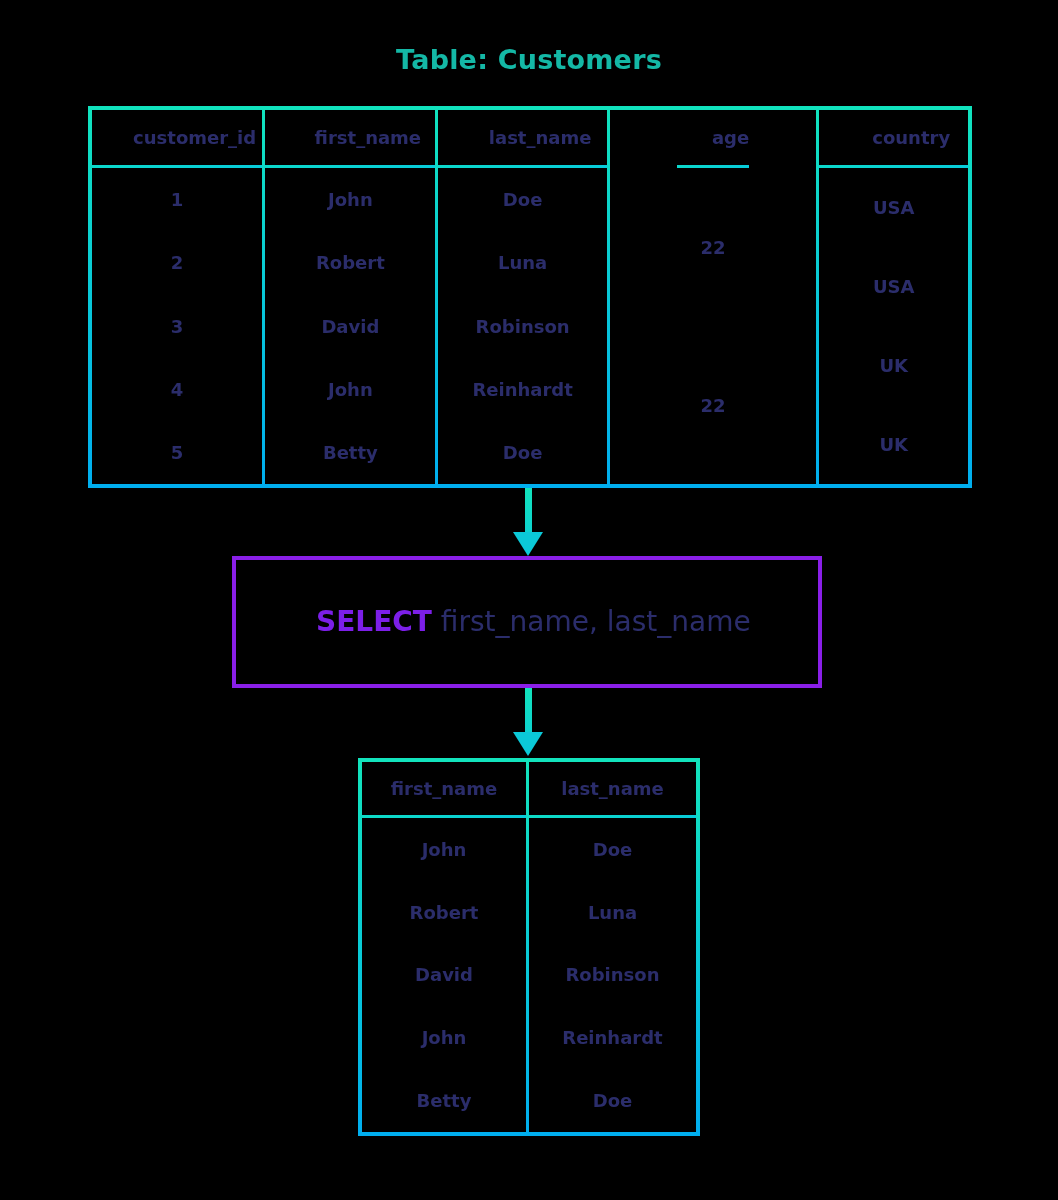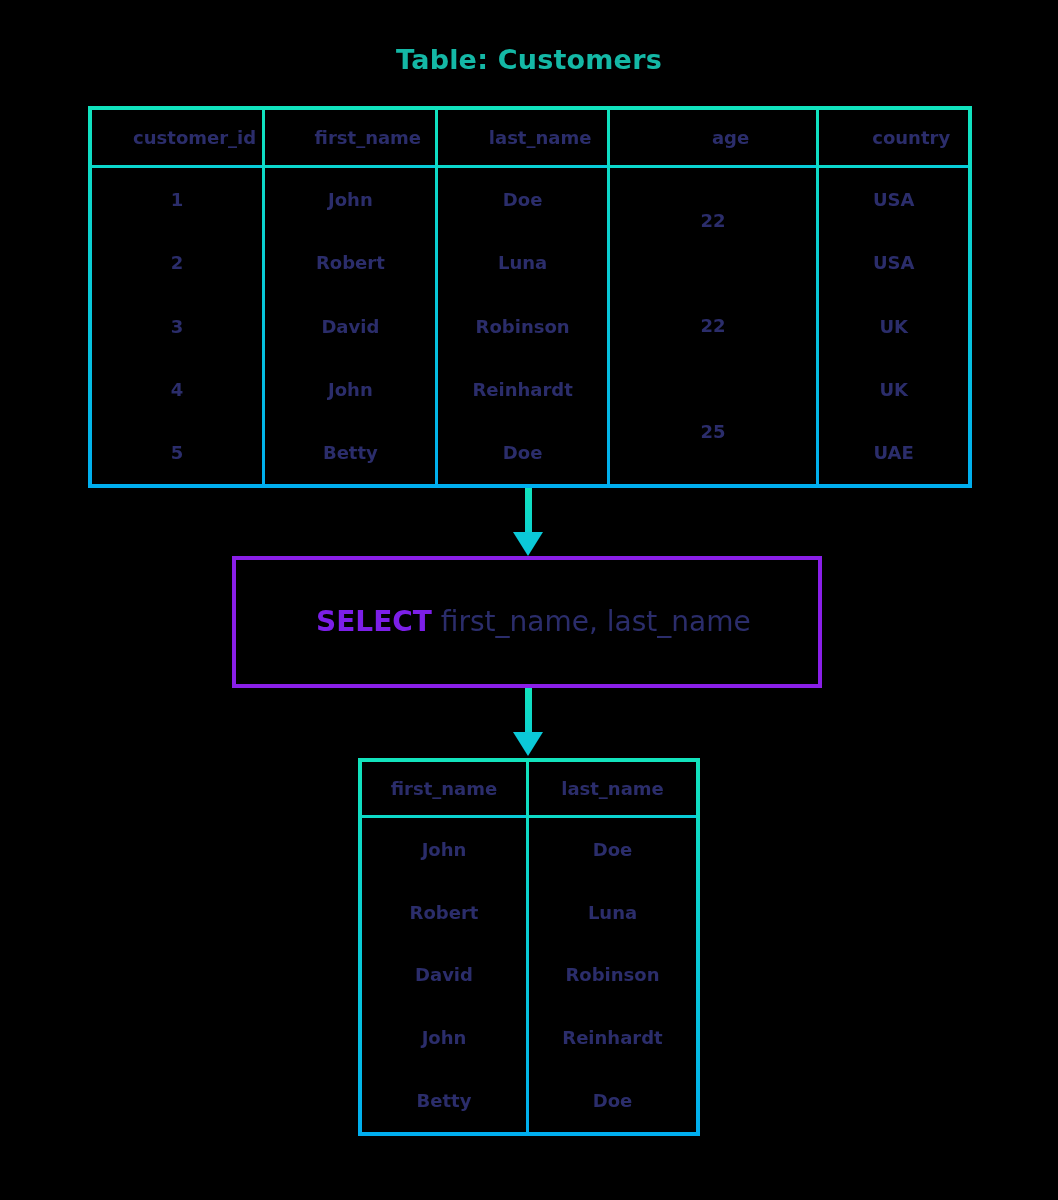--- a/index.html
+++ b/index.html
@@ -90,21 +90,21 @@
     padding-left: 35px;
   }
   #customers-table .cell {
     flex: 1 1 0;
   }
 
   
   #customers-table .c0 { width: 176px; }
   #customers-table .c1 { width: 176px; }
   #customers-table .c2 { width: 174px; }
-  #customers-table .c3 { width: 213px; }
+  #customers-table .c3 { width: 213px; align-items: center; }
   #customers-table .c4 { width: 151px; }
 
   
   .arrow {
     position: absolute;
     width: 40px;
   }
   .arrow .shaft {
     position: absolute;
     left: 17px;
@@ -220,30 +220,28 @@
       <div class="cell">Luna</div>
       <div class="cell">Robinson</div>
       <div class="cell">Reinhardt</div>
       <div class="cell">Doe</div>
     </div>
 
     <div class="col c3">
       <div class="hcell">age</div>
       <div class="cell">22</div>
       <div class="cell">22</div>
-      <div class="cell">25</div>
     </div>
 
     <div class="col c4">
       <div class="hcell">country</div>
       <div class="cell">USA</div>
       <div class="cell">USA</div>
       <div class="cell">UK</div>
       <div class="cell">UK</div>
-      <div class="cell">UAE</div>
     </div>
 
   </div>
 </div>
 
 <div id="arrow-top" class="arrow">
   <div class="shaft"></div>
   <div class="head"></div>
 </div>
 

